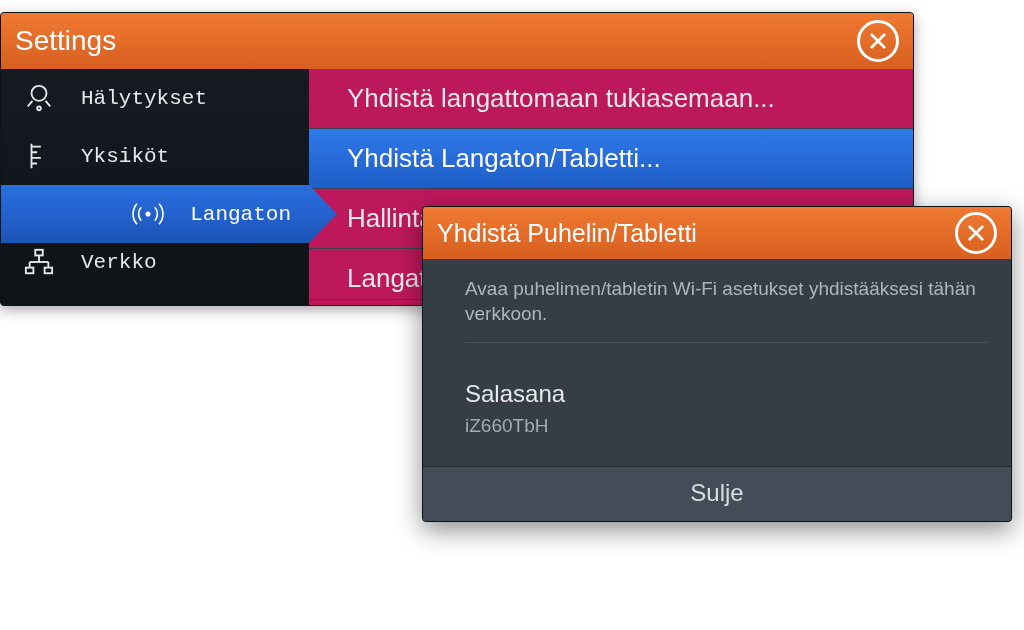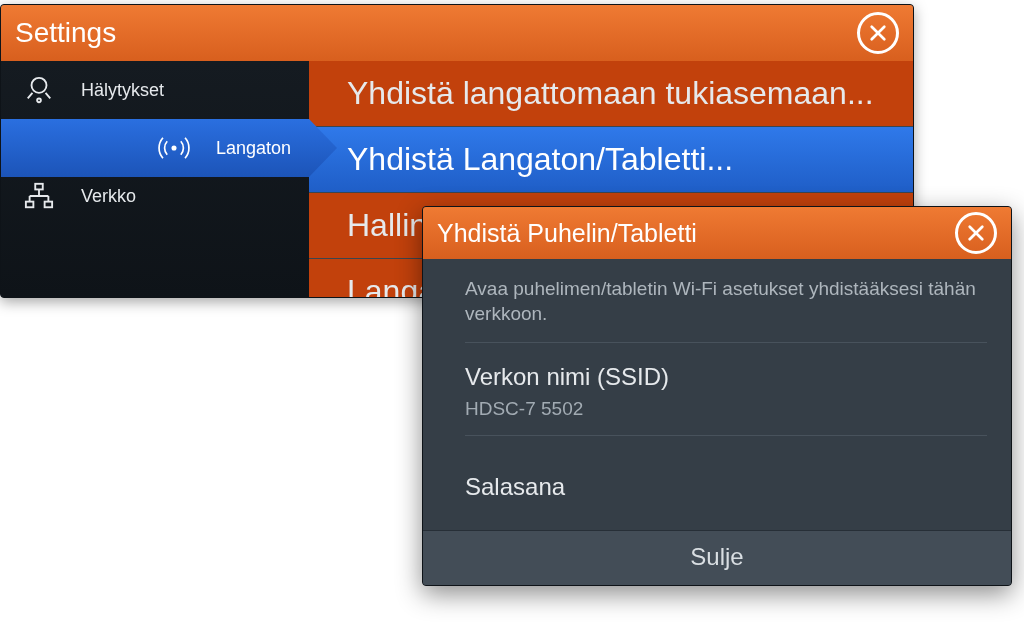--- a/index.html
+++ b/index.html
@@ -10,21 +10,21 @@
     background: #ffffff;
     font-family: "Segoe UI", Tahoma, Arial, sans-serif;
     overflow: hidden;
     -webkit-font-smoothing: antialiased;
   }
 
   
   .settings-window {
     position: absolute;
     left: 0;
-    top: 4px;
+    top: 12px;
     width: 912px;
     height: 292px;
     border-radius: 4px;
     overflow: hidden;
     box-shadow: 0 4px 14px rgba(0,0,0,0.35);
     background: #1f2830;
     border: 1px solid #0e1318;
   }
   .titlebar {
     height: 56px;
@@ -46,21 +46,22 @@
   .close-circle svg { width: 18px; height: 18px; }
   .close-circle svg line { stroke: #fff; stroke-width: 3; stroke-linecap: round; }
 
   .settings-body { display: flex; height: calc(100% - 56px); }
 
   
   .sidebar {
     width: 308px;
     background: linear-gradient(#151b21, #0e1318);
     color: #e6e9ec;
-    font-size: 18px;
+    font-size: 21px;
+    font-family: Liberation Mono, monospace;
   }
   .sidebar-item {
     position: relative;
     display: flex;
     align-items: center;
     gap: 22px;
     padding: 14px 18px;
     cursor: pointer;
   }
   .sidebar-item .icon { width: 40px; display: flex; justify-content: center; }
@@ -87,23 +88,23 @@
     clip-path: polygon(0 0, 100% 50%, 0 100%);
   }
 
   
   .icon svg { stroke: #e6e9ec; stroke-width: 2; fill: none; }
   .sidebar-item.selected .icon svg { stroke: #fff; }
 
   
   .detail {
     flex: 1;
-    background: #c2410c;
+    background: #be185d;
     color: #e6e9ec;
-    font-size: 32px;
+    font-size: 26px;
     overflow: hidden;
   }
   .detail-item {
     padding: 14px 28px 14px 38px;
     border-bottom: 1px solid #3c454f;
     cursor: pointer;
   }
   .detail-item.selected {
     background: linear-gradient(#2f79ea, #1f5ec7);
     color: #fff;
@@ -189,20 +190,32 @@
         <span class="icon">
           <svg width="30" height="30" viewBox="0 0 32 32">
             <circle cx="16" cy="11" r="8"></circle>
               <path d="M9 19 L4 25 M23 19 L28 25"></path>
               <circle cx="16" cy="27" r="2"></circle>
           </svg>
         </span>
         <span>Hälytykset</span>
       </div>
 
+      <div class="sidebar-item">
+        <span class="icon">
+          <svg width="30" height="30" viewBox="0 0 32 32">
+            <line x1="8" y1="3" x2="8" y2="29"></line>
+            <line x1="8" y1="6" x2="18" y2="6"></line>
+              <line x1="8" y1="12" x2="14" y2="12"></line>
+            <line x1="8" y1="18" x2="18" y2="18"></line>
+              <line x1="8" y1="24" x2="14" y2="24"></line>
+          </svg>
+        </span>
+        <span>Yksiköt</span>
+      </div>
 
       <div class="sidebar-item selected">
         <span class="icon">
           <svg width="34" height="30" viewBox="0 0 40 32">
             <circle cx="20" cy="16" r="3" style="fill:#fff;stroke:none"></circle>
             <path d="M12 8 A12 12 0 0 0 12 24"></path>
             <path d="M28 8 A12 12 0 0 1 28 24"></path>
             <path d="M7 4 A18 18 0 0 0 7 28"></path>
             <path d="M33 4 A18 18 0 0 1 33 28"></path>
           </svg>
@@ -257,26 +270,23 @@
           </svg>
       </span>
     </div>
   </div>
 
   <div class="dialog-body">
     <div class="dialog-intro">
       <div>Avaa puhelimen/tabletin Wi-Fi asetukset yhdistääksesi tähän verkkoon.</div>
     </div>
 
-    <div class="kv">
-      <div class="kv-label">Verkon nimi (SSID)</div>
-      <div class="kv-value">HDSC-7 5502</div>
-    </div>
 
     <div class="kv">
       <div class="kv-label">Salasana</div>
+      <div class="kv-value">iZ660TbH</div>
     </div>
   </div>
 
   <div class="dialog-footer">
     <span>Sulje</span>
   </div>
 </div>
 
 </body></html>

